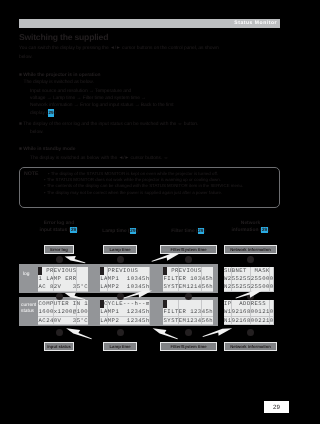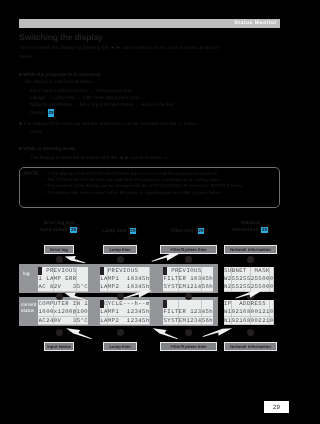--- a/index.html
+++ b/index.html
@@ -31,21 +31,21 @@
   #figure{position:absolute;left:0;top:210px;width:300px;height:150px;}
   #textlayer{position:absolute;left:0;top:0;width:300px;height:210px;}
   #notelines{position:absolute;left:0;top:0;}
 </style>
 </head>
 <body>
 
 <div class="page">
   <div class="hdrbar"></div>
   <div class="hdrtxt">Status Monitor</div>
-  <div class="h1">Switching the display</div>
+  <div class="h1">Switching the supplied</div>
 
   <div id="textlayer">
       <div class="bdy" style="left: 19px; top: 45.2px;">You can switch the display by pressing the ◄/► cursor buttons on the control panel, as shown</div>
       <div class="bdy" style="left: 19px; top: 53.7px;">below.</div>
       <div class="bdy b" style="left: 19px; top: 71.8px;">■ While the projector is in operation</div>
       <div class="bdy" style="left: 23.5px; top: 79.3px;">The display is switched as below.</div>
       <div class="bdy" style="left: 30px; top: 87.6px;">Input source and resolution → Temperature and</div>
       <div class="bdy" style="left: 30px; top: 94.8px;">voltage → Lamp time → Filter time and system time →</div>
       <div class="bdy" style="left: 30px; top: 102.1px;">Network information → Error log and input status → Back to the first</div>
       <div class="bdy" style="left: 30px; top: 109.4px;">display (<span class="ref">29</span>)</div>

